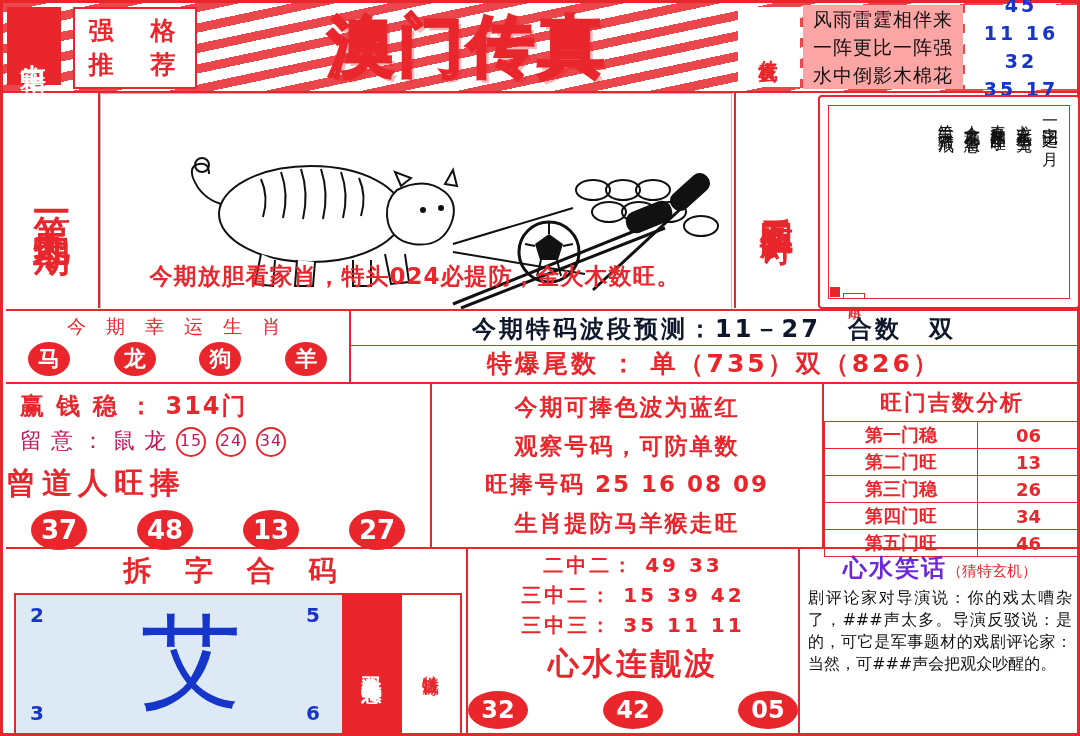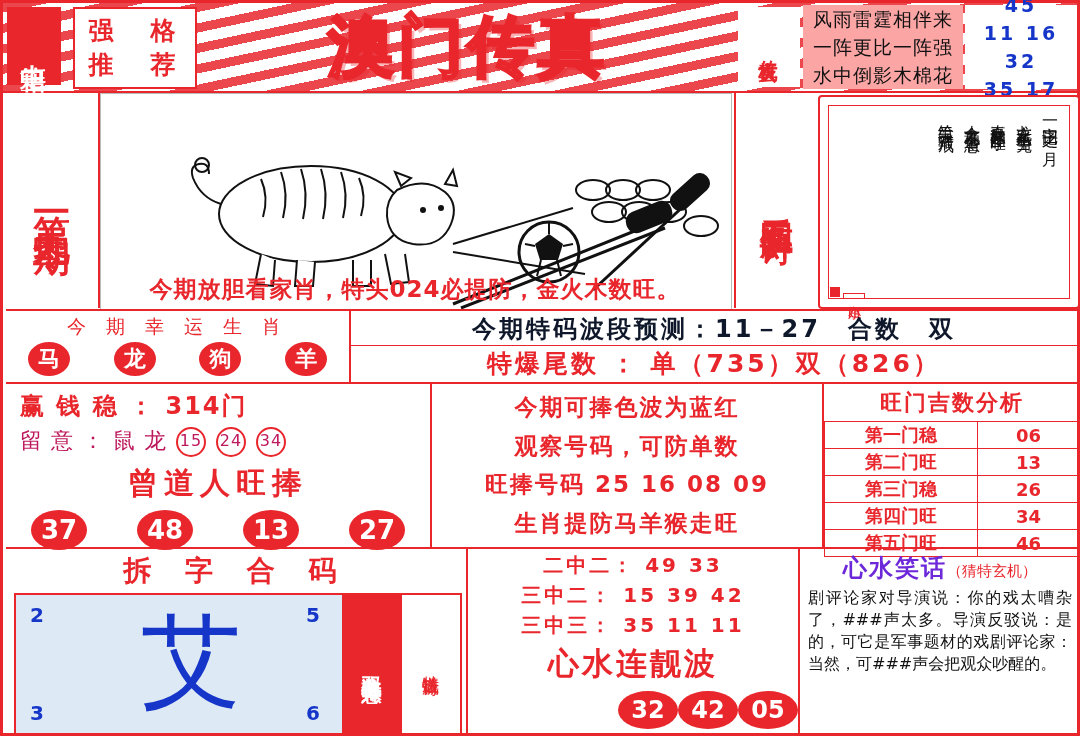--- a/index.html
+++ b/index.html
@@ -43,21 +43,21 @@
   .issue{position:absolute;left:3px;top:90px;width:92px;height:215px;
     display:flex;align-items:center;justify-content:center;border-right:2px solid #e8262c;}
   .issue span{writing-mode:vertical-rl;font-size:37px;color:#e8262c;font-weight:bold;
     letter-spacing:6px;font-family:"DejaVu Serif","Liberation Serif",serif;}
 
   
   .pic{position:absolute;left:97px;top:90px;width:630px;height:215px;background:#fff;
     border:1px solid #bbb;overflow:hidden;}
   .pic svg{display:block;}
   .piccap{position:absolute;left:97px;top:258px;width:630px;height:44px;
-    display:flex;align-items:flex-end;justify-content:center;}
+    display:flex;align-items:flex-start;justify-content:center;}
   .piccap span{font-size:23px;color:#e8262c;font-weight:bold;letter-spacing:1px;}
 
   
   .kantu{position:absolute;left:731px;top:90px;width:80px;height:215px;
     display:flex;align-items:center;justify-content:center;border-left:2px solid #e8262c;}
   .kantu span{writing-mode:vertical-rl;font-size:33px;color:#e8262c;font-weight:bold;letter-spacing:5px;}
   .scroll{position:absolute;left:815px;top:92px;width:258px;height:210px;
     background:#fff;border:2px solid #e8262c;border-radius:4px;}
   .scroll .inner{position:absolute;left:8px;top:8px;right:8px;bottom:8px;
     border:1px solid #e8262c;display:flex;flex-direction:row-reverse;
@@ -81,21 +81,21 @@
     display:flex;align-items:center;justify-content:center;}
   .row-tail span{font-size:25px;color:#e8262c;font-weight:bold;letter-spacing:3px;}
 
   
   .band{position:absolute;left:3px;top:379px;width:1074px;height:163px;border-top:2px solid #e8262c;}
   .b1{position:absolute;left:0;top:0;width:424px;height:163px;border-right:2px solid #e8262c;}
   .b1 .l1{font-size:24px;color:#e8262c;font-weight:bold;margin:6px 0 0 14px;letter-spacing:2px;}
   .b1 .l2{font-size:22px;color:#be185d;margin:4px 0 0 14px;letter-spacing:1px;}
   .circ{display:inline-block;width:26px;height:26px;border:2px solid #e8262c;border-radius:50%;
     text-align:center;line-height:24px;font-size:16px;margin:0 1px;vertical-align:middle;}
-  .b1 .l3{text-align:center;font-size:30px;color:#e8262c;font-weight:bold;letter-spacing:6px;margin-top:6px;}
+  .b1 .l3{text-align:left;font-size:30px;color:#e8262c;font-weight:bold;letter-spacing:6px;margin-top:6px;}
   .b1 .balls{display:flex;justify-content:space-around;align-items:center;margin-top:6px;}
   .ball{width:56px;height:40px;border-radius:50%;background:#e8262c;color:#fff;
     display:flex;align-items:center;justify-content:center;font-size:26px;font-weight:bold;}
   .b2{position:absolute;left:426px;top:0;width:390px;height:163px;border-right:2px solid #e8262c;
     display:flex;flex-direction:column;justify-content:space-evenly;}
   .b2 div{text-align:center;font-size:23px;color:#e8262c;font-weight:bold;letter-spacing:2px;}
   .b3{position:absolute;left:818px;top:0;width:256px;height:163px;}
   .b3 .h{text-align:center;font-size:22px;color:#e8262c;font-weight:bold;letter-spacing:2px;margin-top:4px;}
   .b3 table{width:100%;border-collapse:collapse;margin-top:3px;}
   .b3 td{border:1px solid #e8262c;font-size:18px;color:#e8262c;text-align:center;height:21px;font-weight:bold;}
@@ -112,21 +112,21 @@
   .cbox .rside{position:absolute;right:0;top:0;width:118px;height:100%;display:flex;}
   .cbox .rs1{width:60px;background:#e8262c;color:#fff;font-size:20px;font-weight:bold;
     display:flex;align-items:center;justify-content:center;}
   .cbox .rs1 span{writing-mode:vertical-rl;letter-spacing:1px;line-height:26px;}
   .cbox .rs2{width:58px;background:#fff;color:#e8262c;font-size:17px;
     display:flex;align-items:center;justify-content:center;}
   .cbox .rs2 span{writing-mode:vertical-rl;letter-spacing:1px;line-height:24px;}
   .c2{position:absolute;left:462px;top:0;width:330px;height:189px;border-right:2px solid #e8262c;}
   .c2 .line{font-size:20px;color:#e8262c;font-weight:bold;text-align:center;margin-top:3px;letter-spacing:3px;}
   .c2 .h2{text-align:center;font-size:31px;color:#e8262c;font-weight:bold;letter-spacing:3px;margin-top:4px;}
-  .c2 .balls{display:flex;justify-content:flex-end;margin-top:6px;}
+  .c2 .balls{display:flex;justify-content:space-between;margin-top:6px;}
   .c2 .ball{width:60px;height:38px;font-size:24px;}
   .c2 .foot{display:flex;justify-content:space-around;margin-top:6px;}
   .c2 .foot span{font-size:19px;color:#e8262c;font-weight:bold;letter-spacing:1px;}
   .c2 .foot .u{text-decoration:underline;}
   .c3{position:absolute;left:794px;top:0;width:280px;height:189px;}
   .c3 .h{text-align:center;margin-top:3px;}
   .c3 .h b{font-size:24px;color:#6d28d9;letter-spacing:2px;}
   .c3 .h i{font-size:15px;color:#e8262c;font-style:normal;}
   .c3 p{margin:3px 8px 11px 8px;font-size:16px;color:#111;line-height:22px;text-align:justify;}
 </style>

